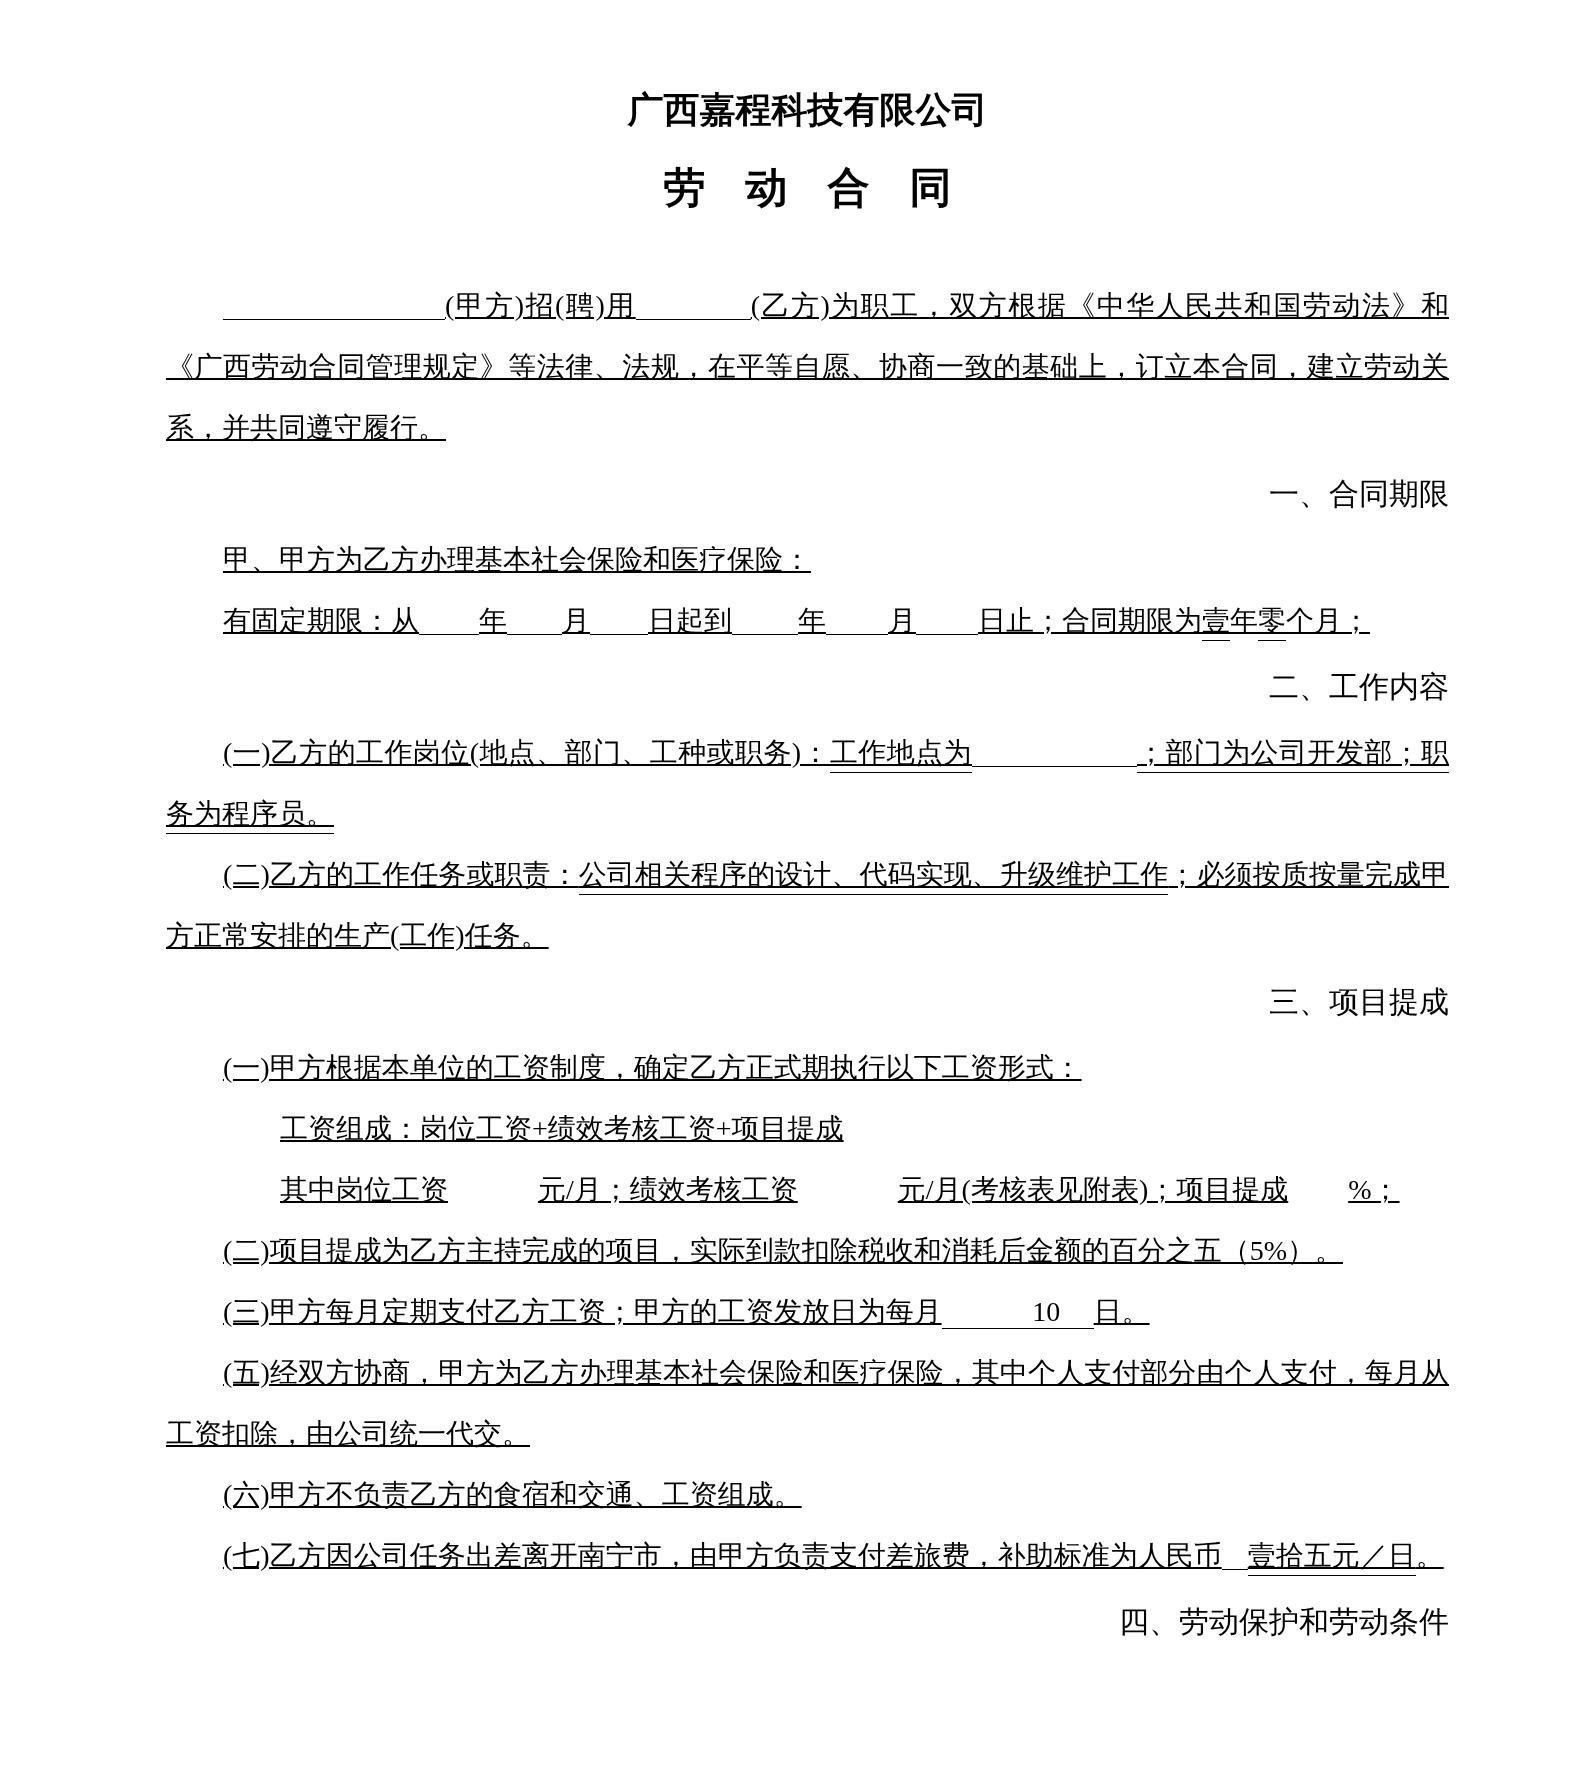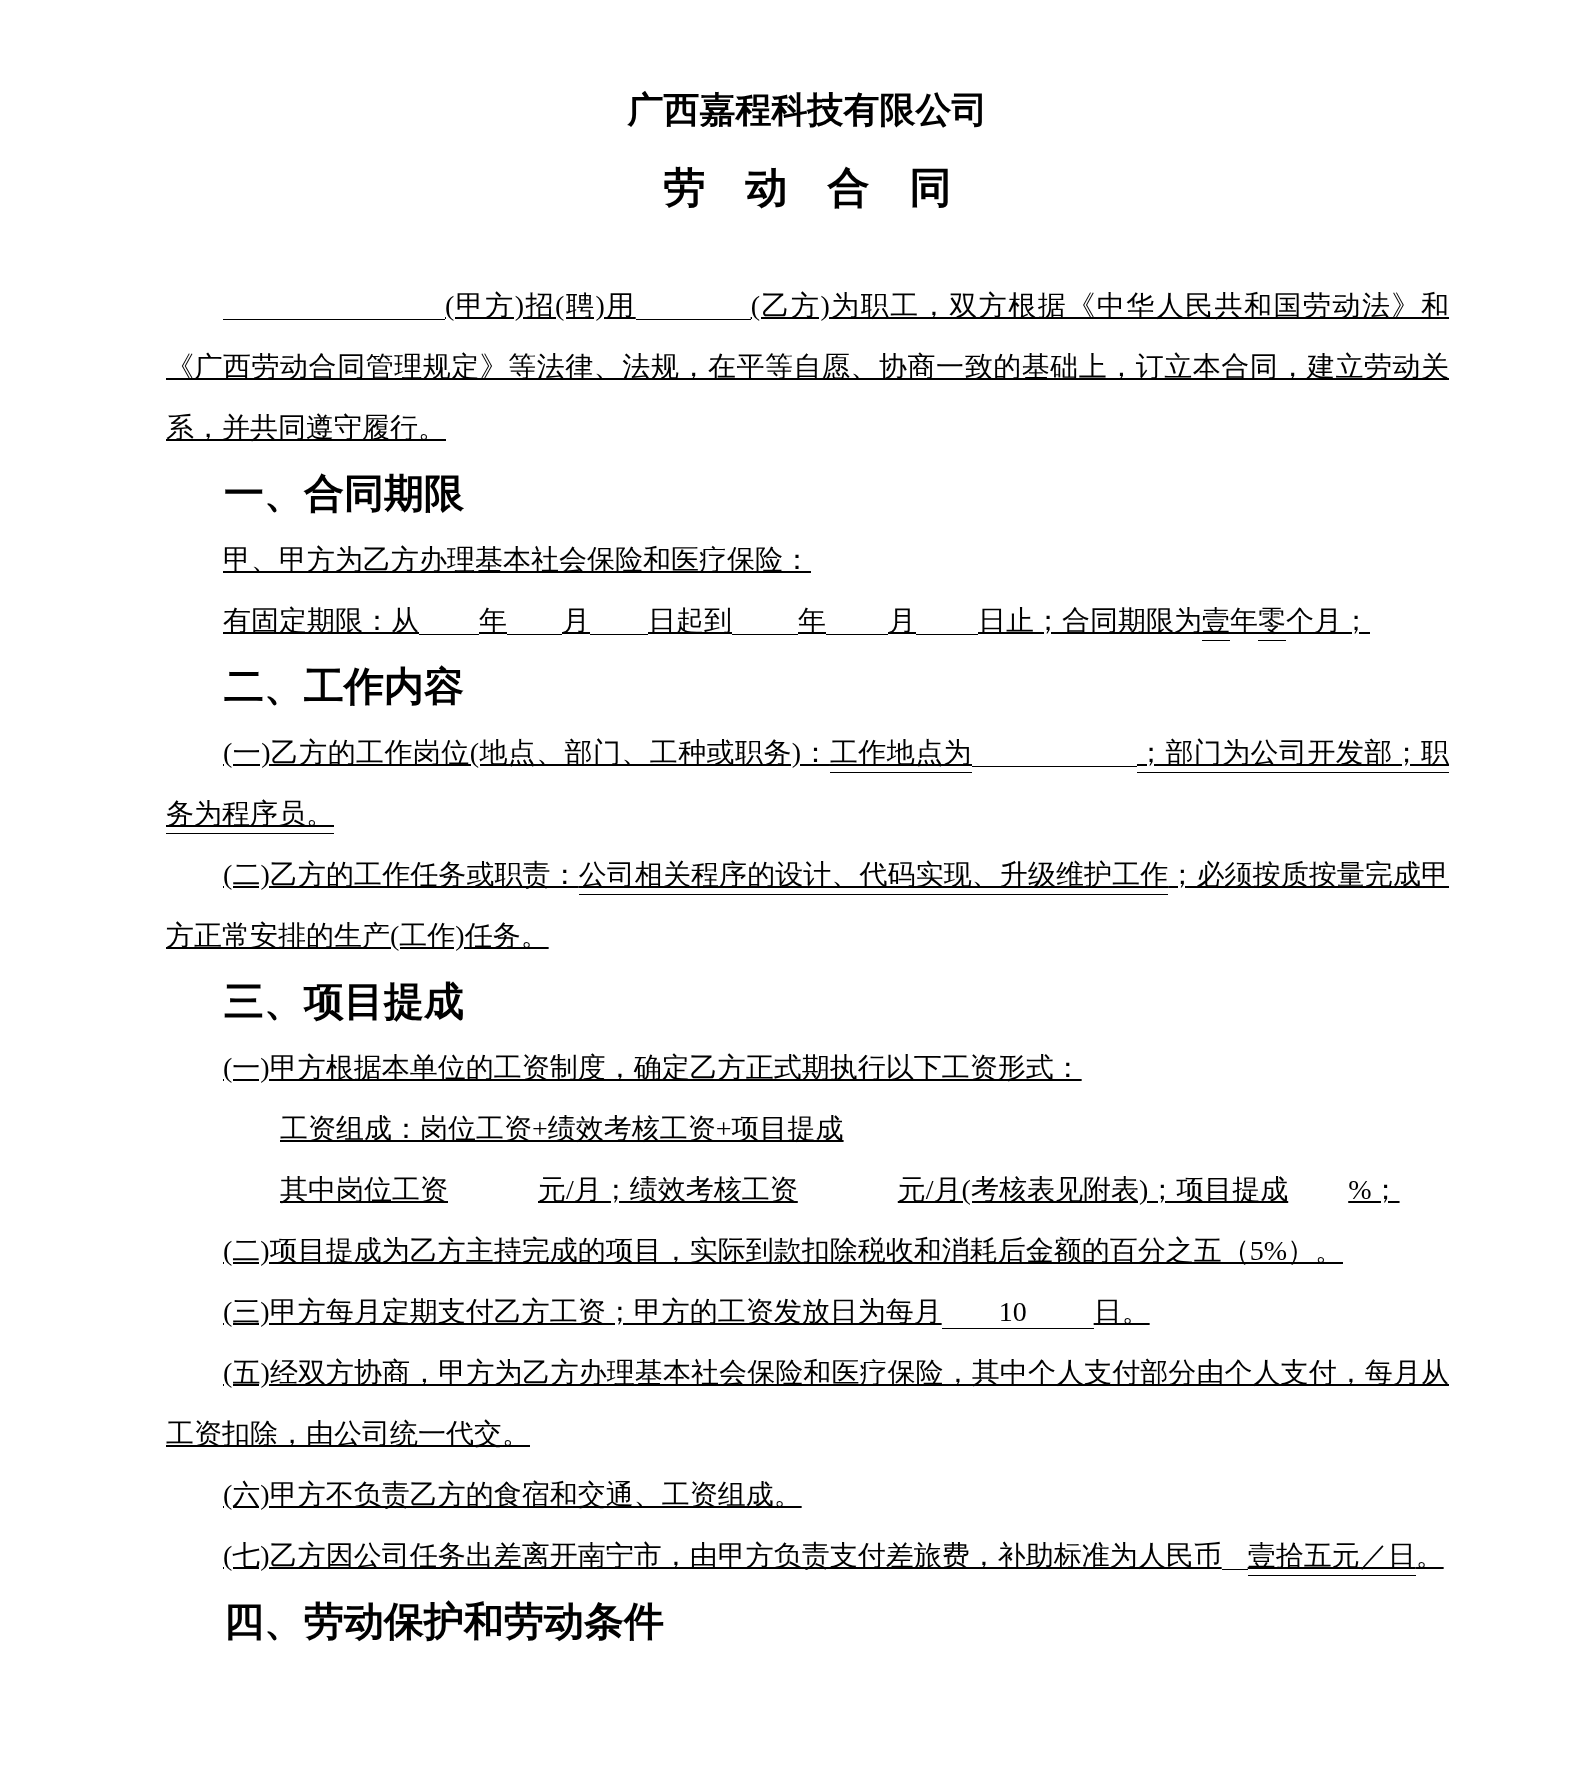--- a/index.html
+++ b/index.html
@@ -34,39 +34,40 @@
   .para {
     font-size:28px;
     line-height:61px;
     text-align:justify;
     text-indent:57px;
     margin:0;
     text-decoration:underline;
   }
   .para.indent4 { text-indent:114px; }
   .heading {
-    font-size:40px;
-    font-weight:bold;
+    font-size:30px;
+    font-weight:normal;
     line-height:63px;
     text-indent:58px;
     margin:4px 0;
     font-family:"Liberation Sans","DejaVu Sans",sans-serif;
-    text-align:left;
+    text-align:right;
   }
   .ul { border-bottom:1px solid #000; padding-bottom:4px; }
   .blank {
     display:inline-block;
     border-bottom:1px solid #000;
     height:1em;
     vertical-align:-5px;
   }
   .gap { display:inline-block; height:1em; }
   .blank-filled {
     display:inline-block;
     border-bottom:1px solid #000;
+    text-align:center;
     line-height:1.15;
     vertical-align:baseline;
   }
   
   .w-partya{width:222px} .w-partyb{width:115px}
   .w-d1{width:60px} .w-d2{width:55px} .w-d3{width:58px}
   .w-d4{width:66px} .w-d5{width:62px} .w-d6{width:62px}
   .w-loc{width:165px}
   .w-payday{width:152px}
   .w-allow{width:26px}

